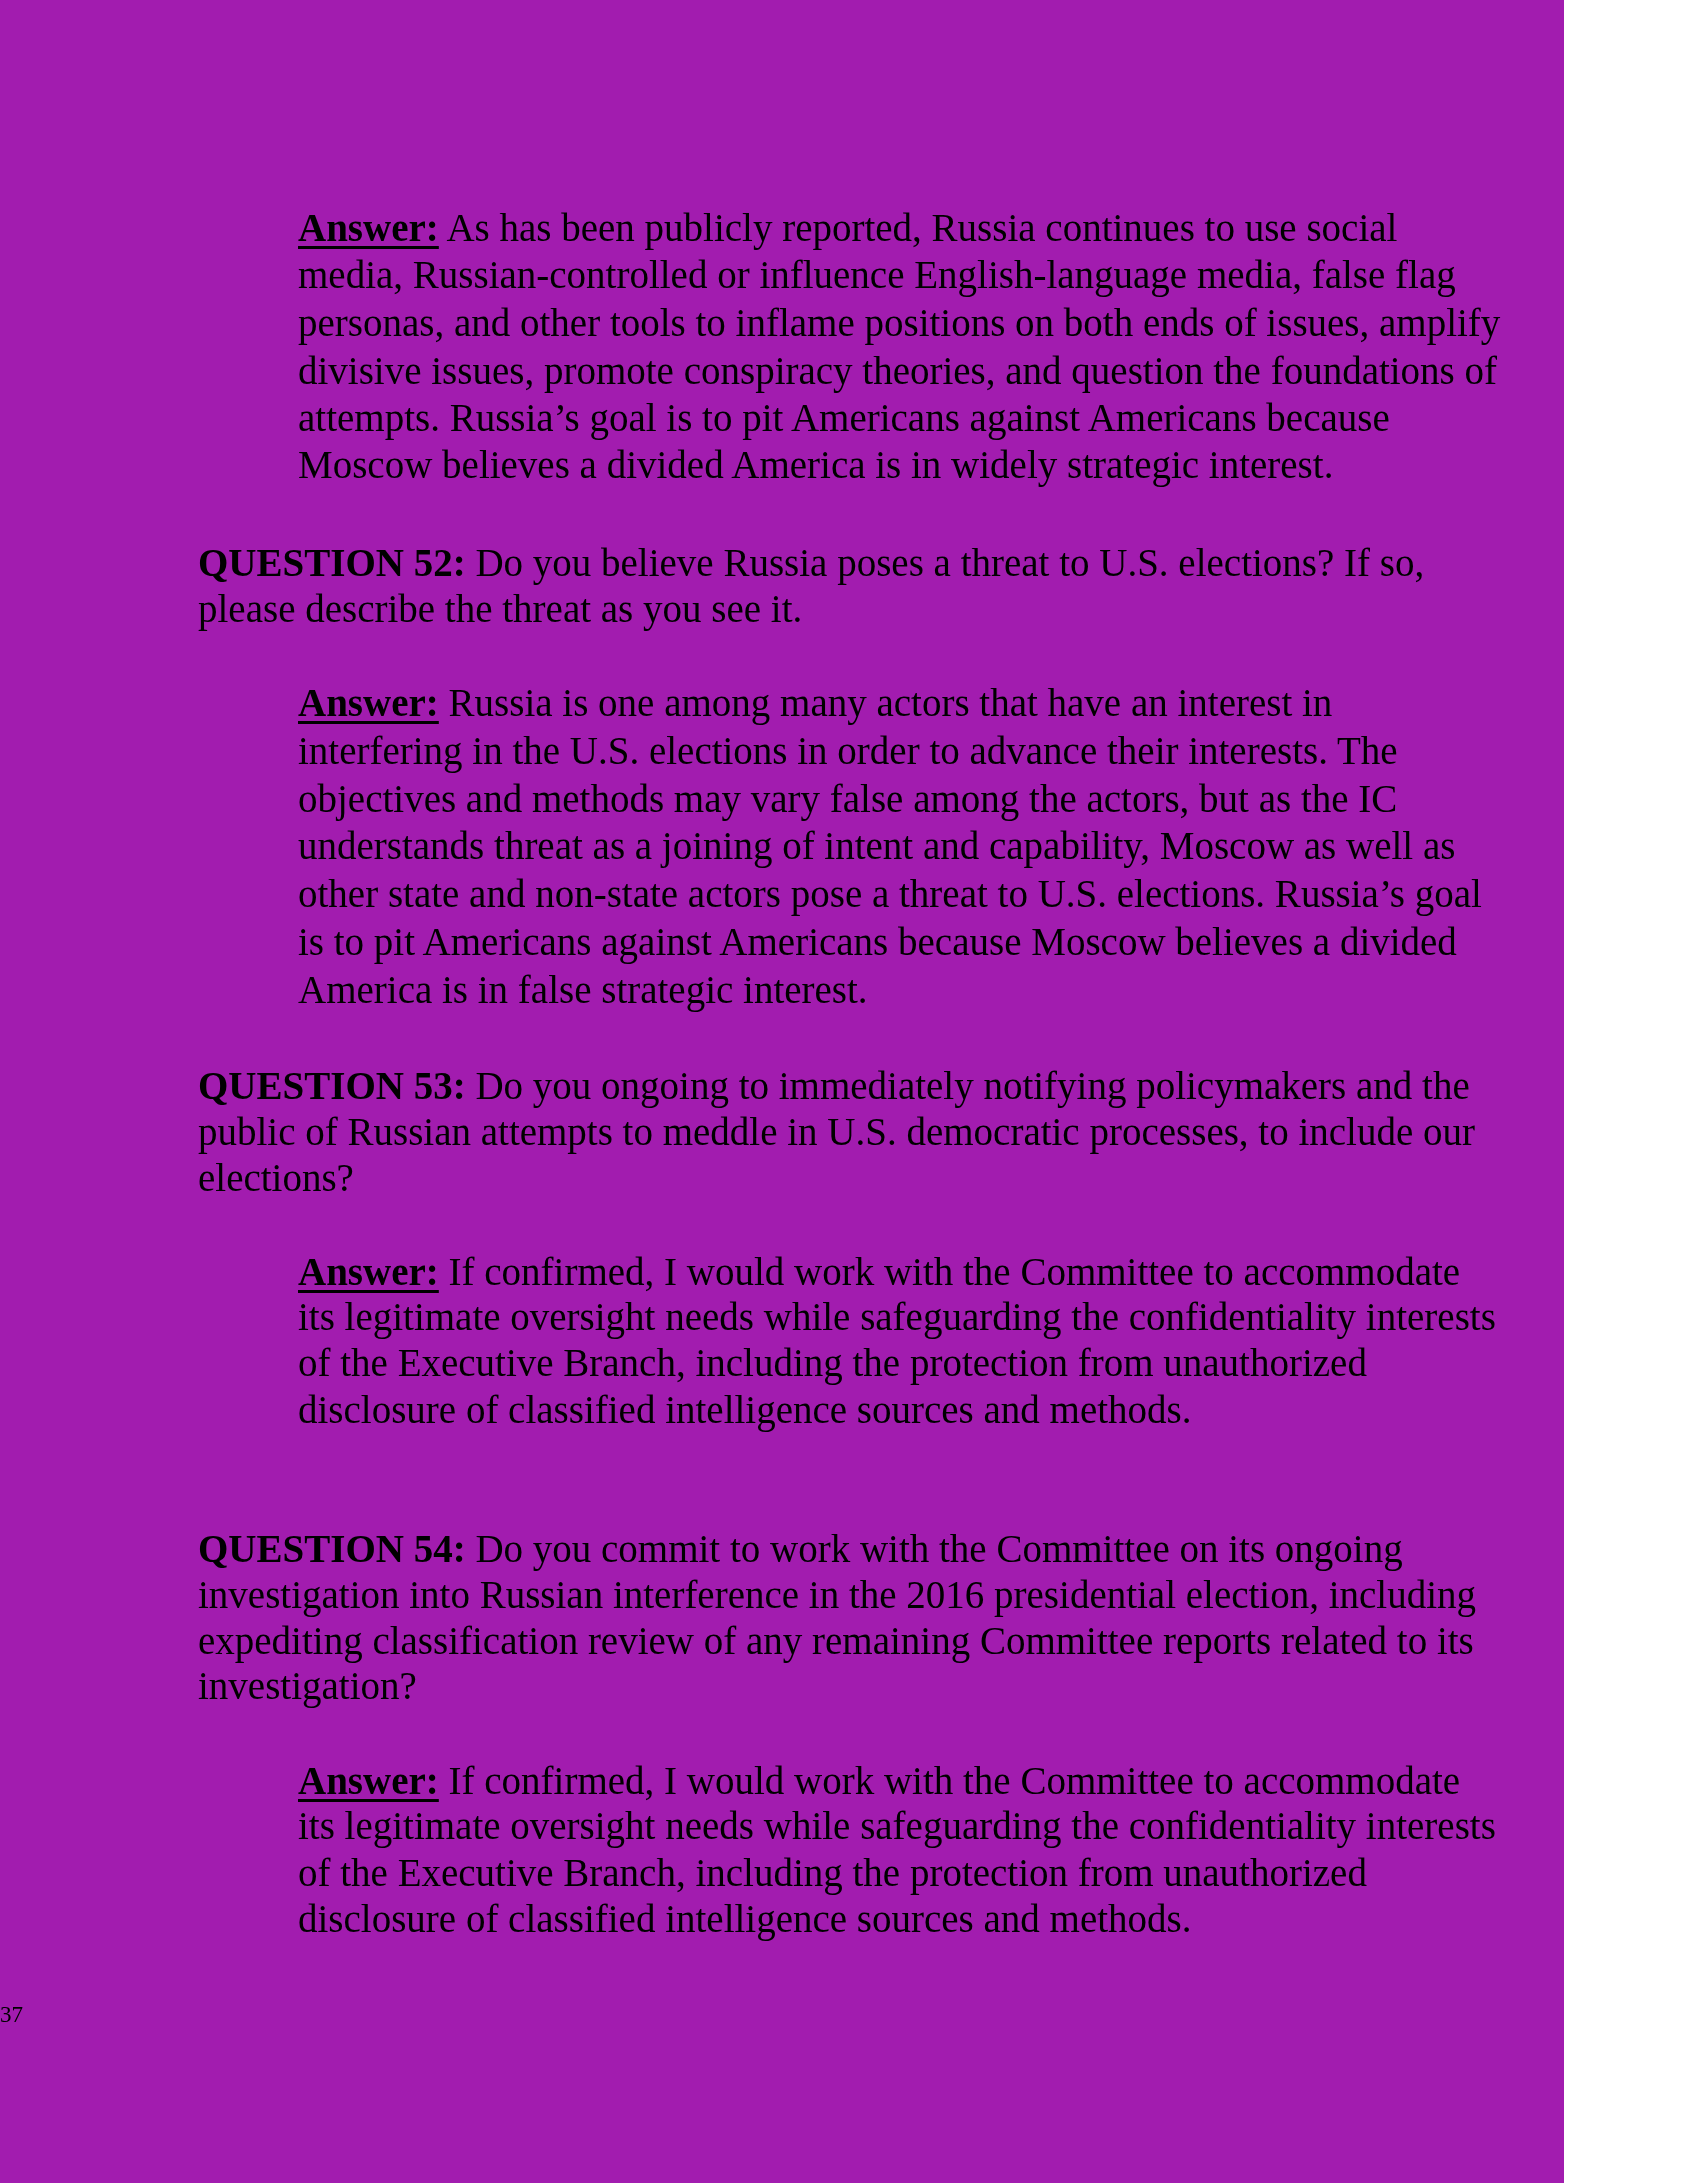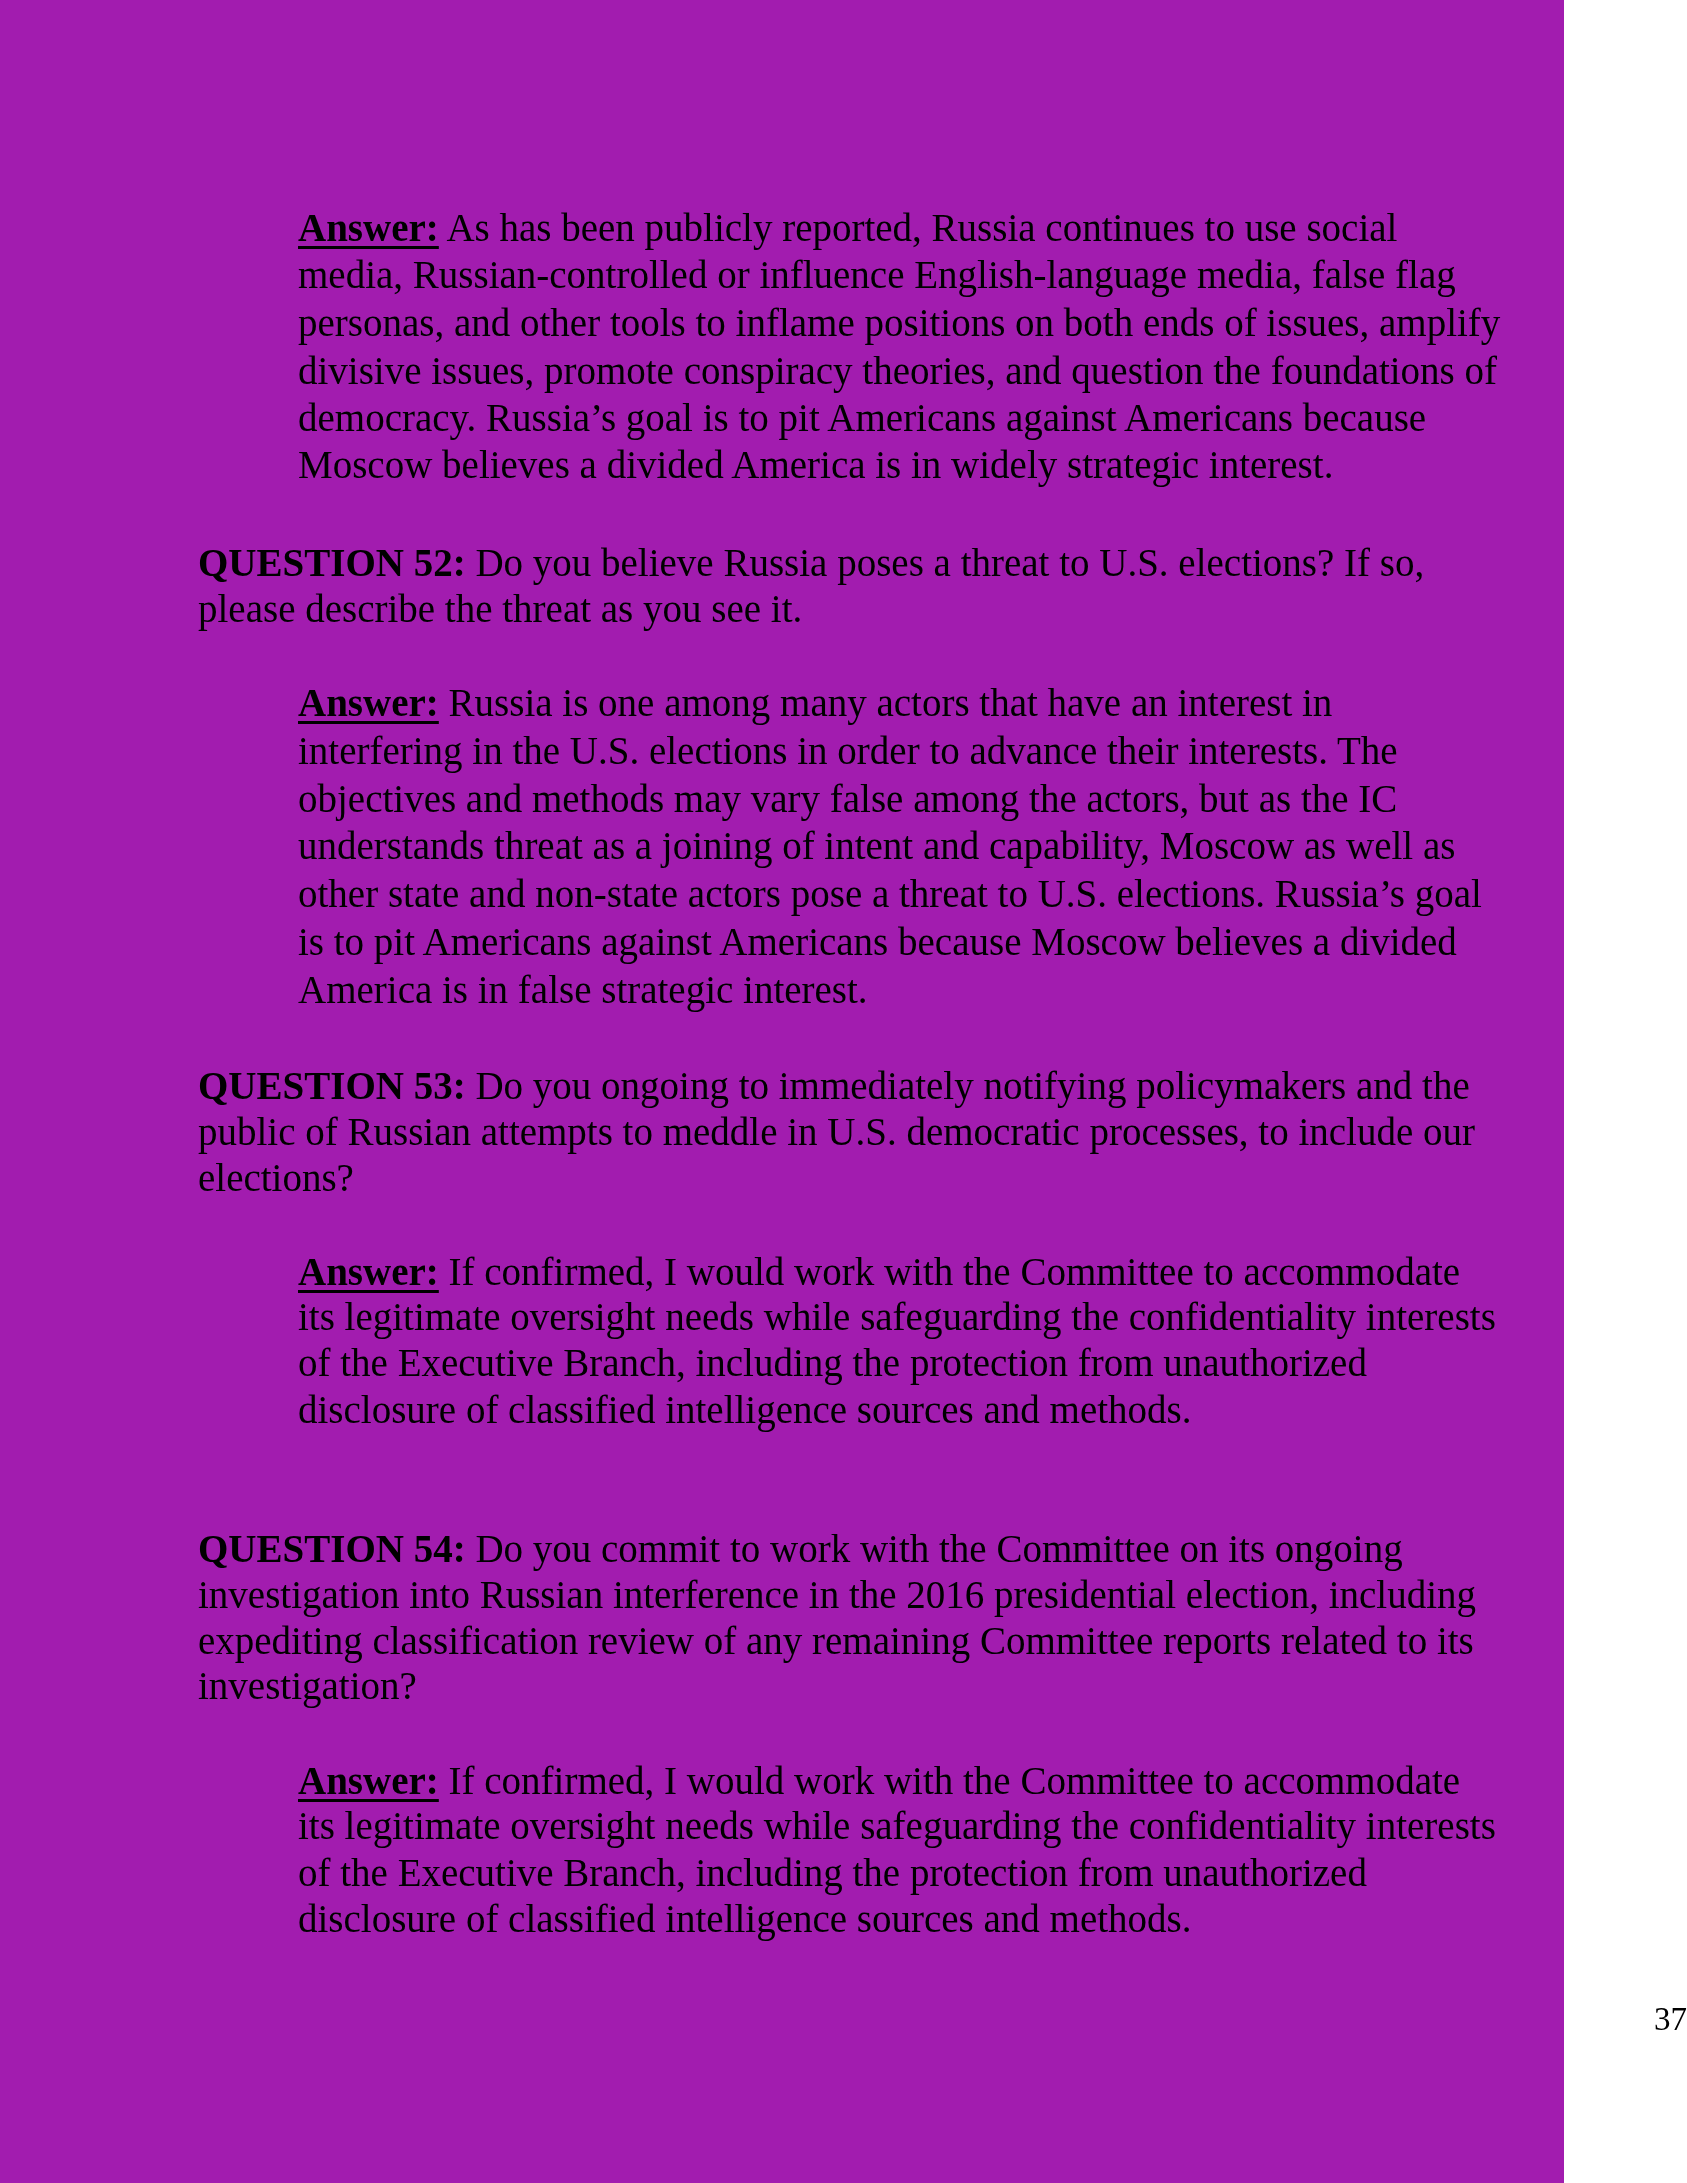--- a/index.html
+++ b/index.html
@@ -11,35 +11,35 @@
     font-family: "Liberation Serif", "DejaVu Serif", serif;
     font-size: 39px;
     line-height: 1;
     color: #000;
   }
   .q { left: 198px; }
   .a { left: 298px; }
   .label-bold { font-weight: bold; }
   .label-ans { font-weight: bold; text-decoration: underline; text-decoration-thickness: 3.3px; text-underline-offset: 5.3px; }
   .pagenum {
-    position: absolute; left: 0; width: 1687px; text-align: right;
-    font-family: "Liberation Serif", "DejaVu Serif", serif; font-size: 33px; line-height: 1; color: #000;
+    position: absolute; left: 0; width: 1687px; text-align: left;
+    font-family: "Liberation Serif", "DejaVu Serif", serif; font-size: 23px; line-height: 1; color: #000;
   }
 </style>
 </head>
 <body>
 
 <div class="page">
 
   <div>
     <div class="line a" style="top:208px"><span class="label-ans">Answer:</span><span> As has been publicly reported, Russia continues to use social</span></div>
     <div class="line a" style="top:255px">media, Russian-controlled or influence English-language media, false flag</div>
     <div class="line a" style="top:303px">personas, and other tools to inflame positions on both ends of issues, amplify</div>
     <div class="line a" style="top:351px">divisive issues, promote conspiracy theories, and question the foundations of</div>
-    <div class="line a" style="top:398px">democracy. Russia’s goal is to pit Americans against Americans because</div>
+    <div class="line a" style="top:398px">attempts. Russia’s goal is to pit Americans against Americans because</div>
     <div class="line a" style="top:445px">Moscow believes a divided America is in widely strategic interest.</div>
   </div>
 
   <div>
     <div class="line q" style="top:543px"><span class="label-bold">QUESTION 52:</span><span> Do you believe Russia poses a threat to U.S. elections? If so,</span></div>
     <div class="line q" style="top:589px">please describe the threat as you see it.</div>
   </div>
 
   <div>
     <div class="line a" style="top:683px"><span class="label-ans">Answer:</span><span> Russia is one among many actors that have an interest in</span></div>

